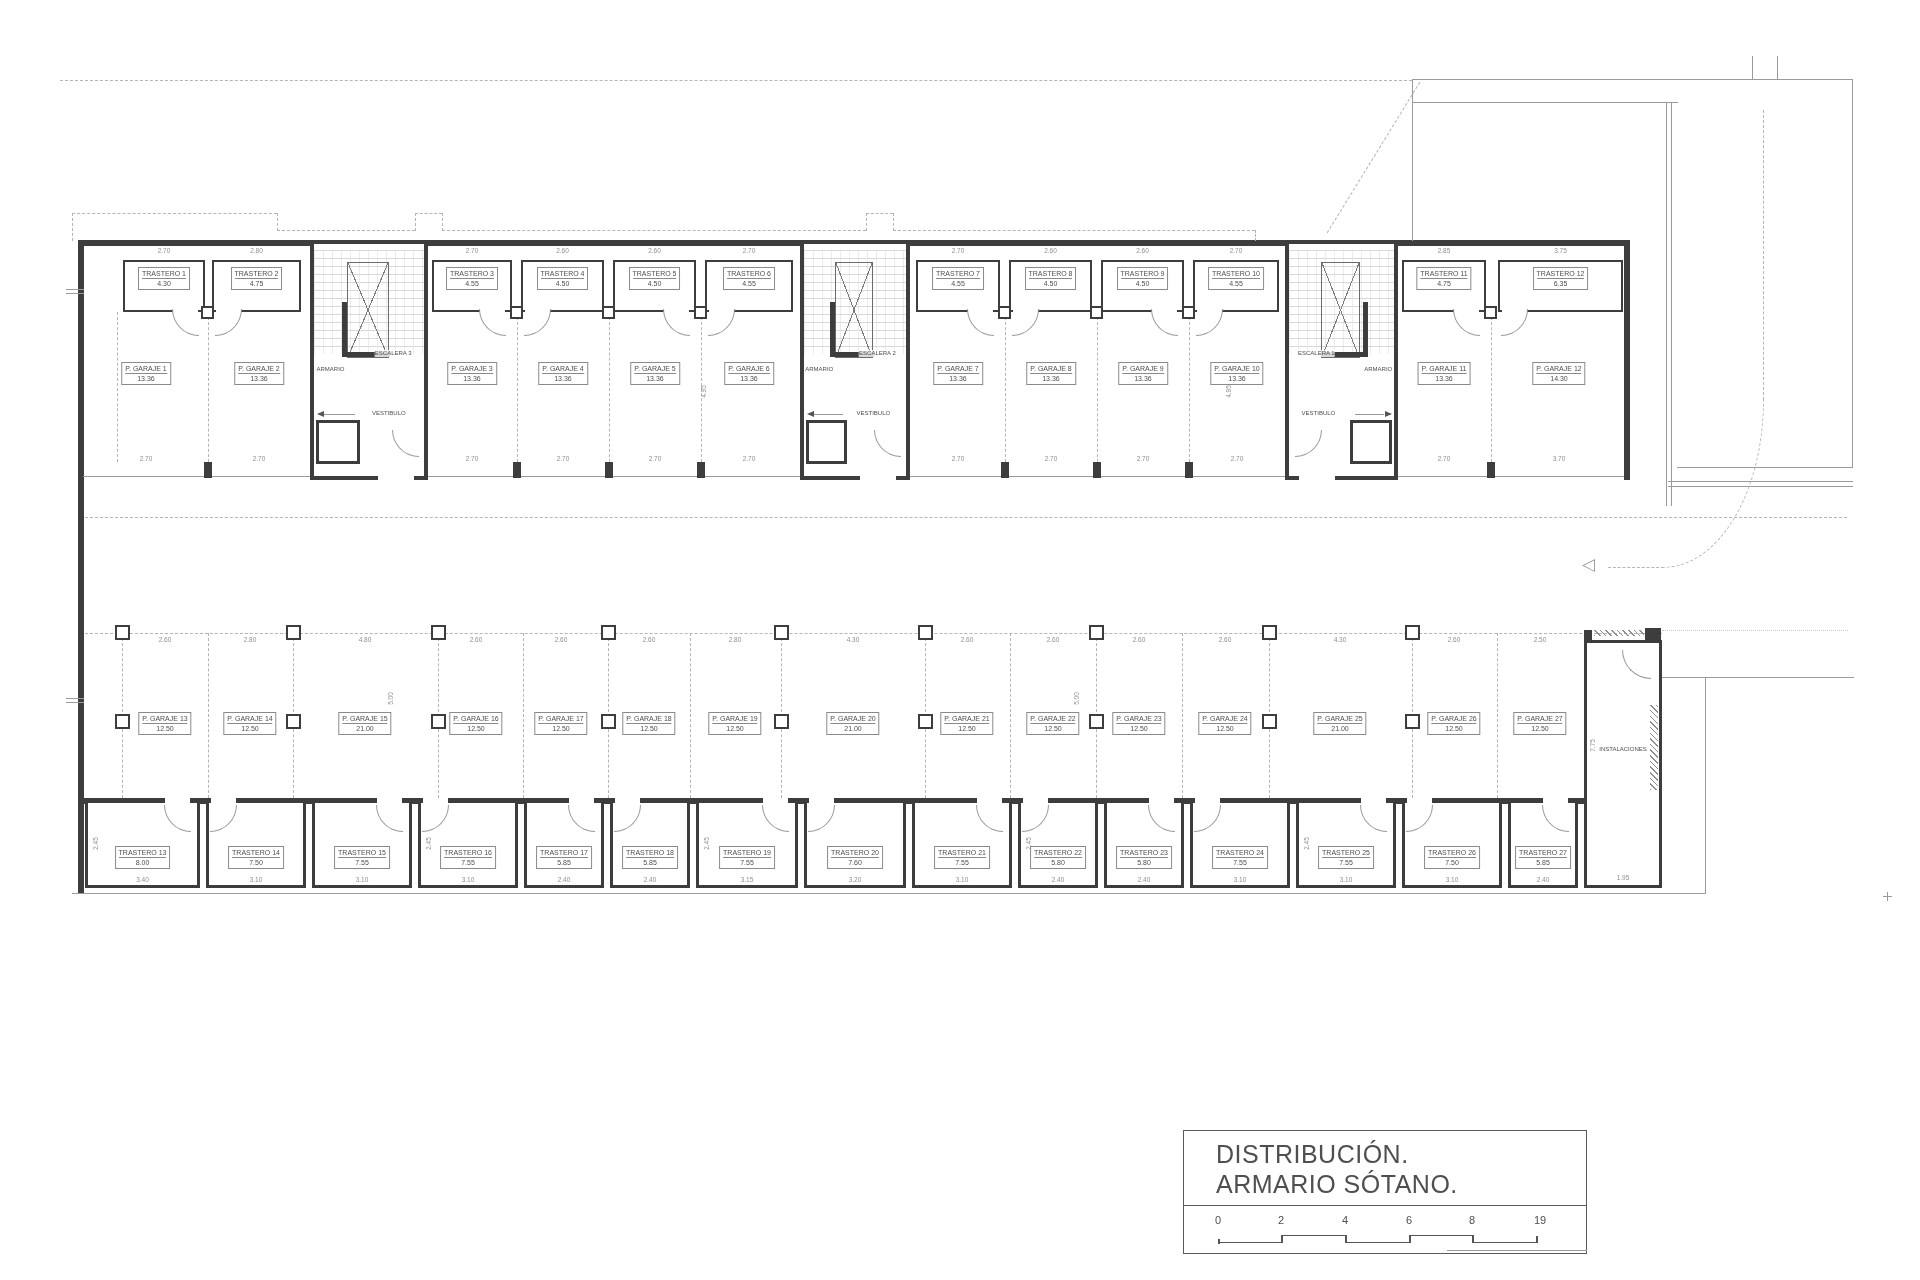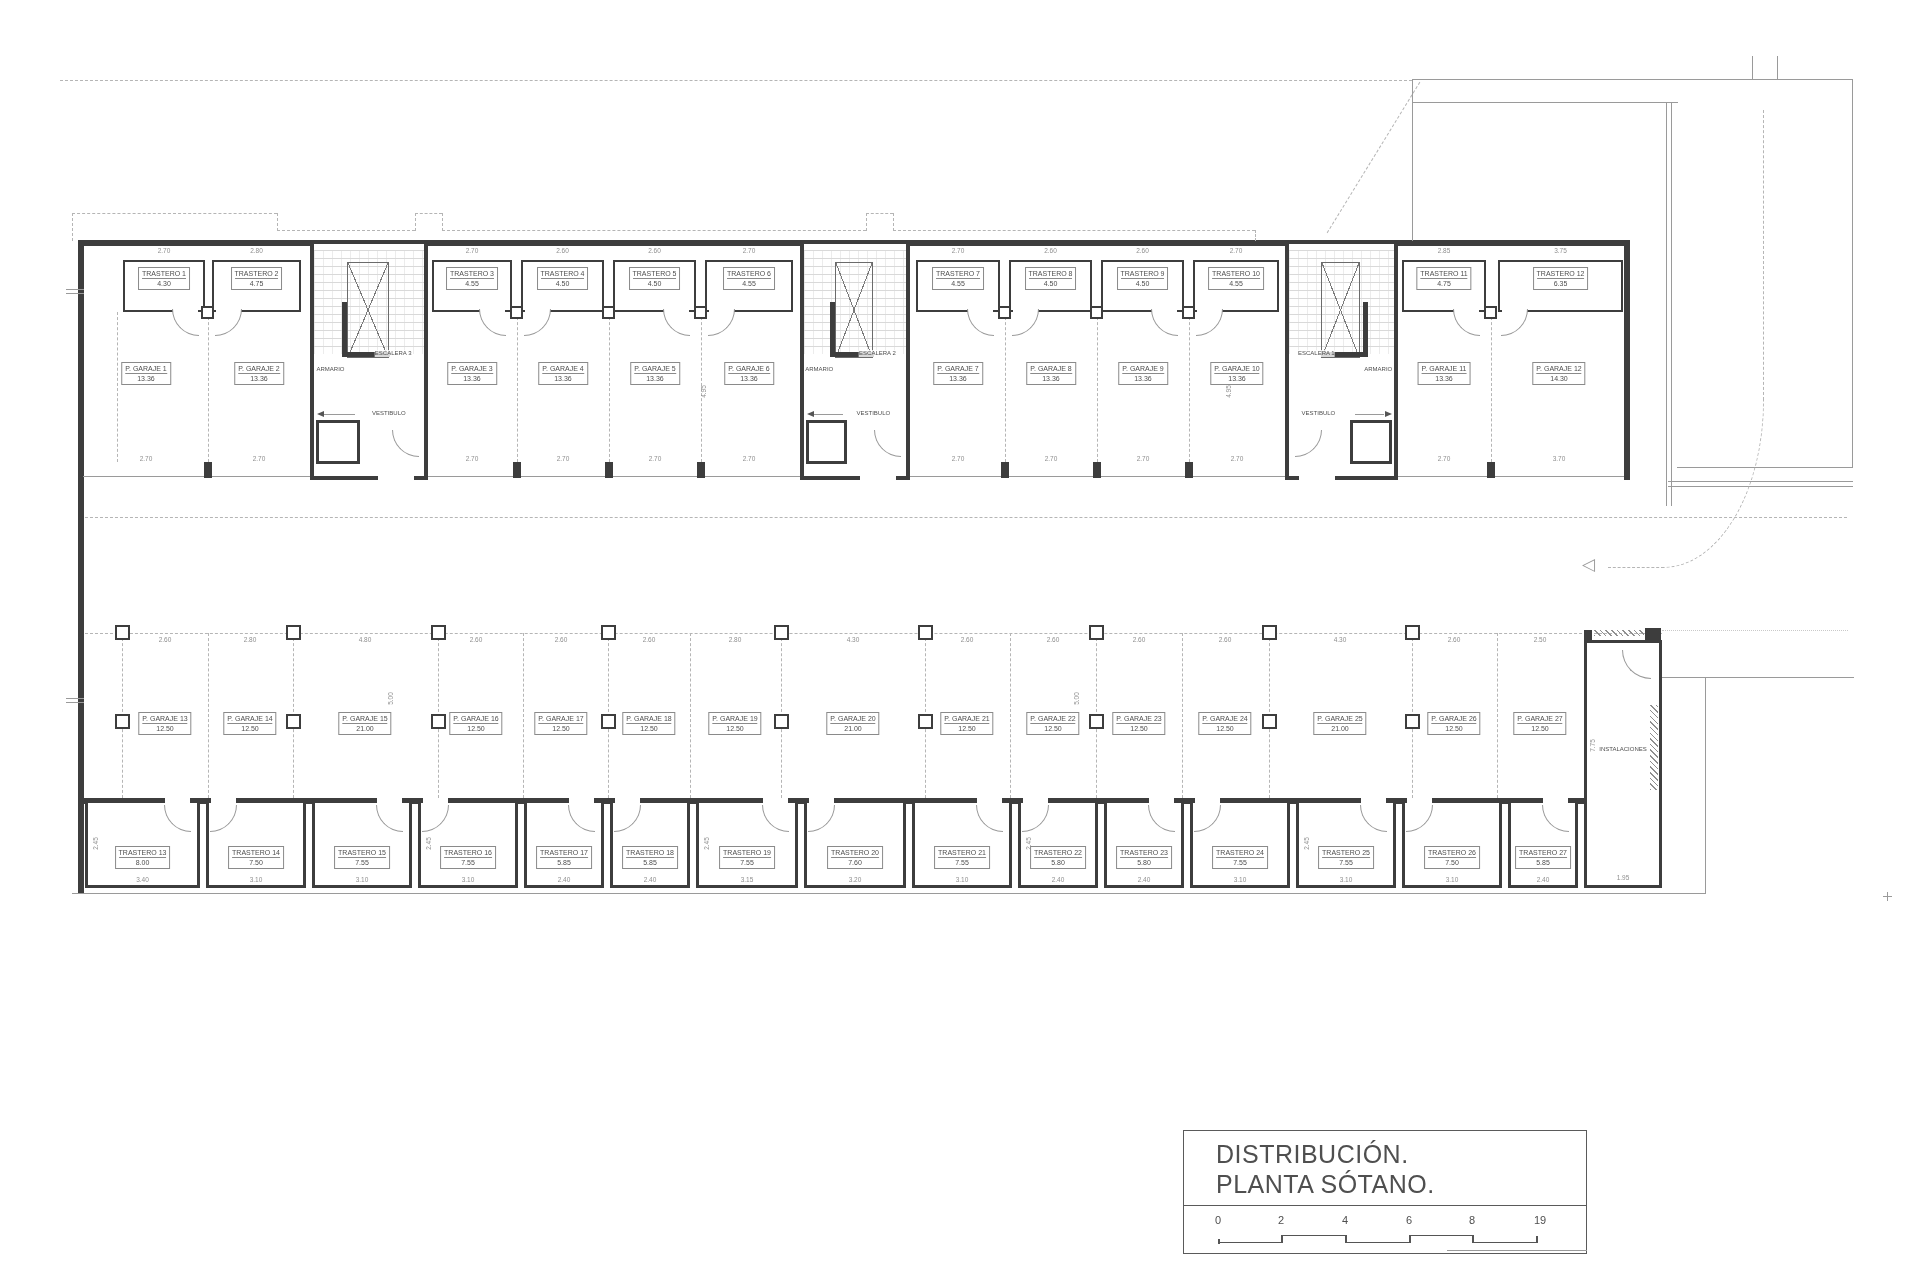--- a/index.html
+++ b/index.html
@@ -54,21 +54,21 @@
   .scaletick{position:absolute;width:1.5px;background:#555;}
 </style>
 </head>
 <body>
 
 <div id="plan">
 
   <div id="titleblock">
     <div class="divider"></div>
     <div class="titletext" style="top:8px;">DISTRIBUCIÓN.</div>
-    <div class="titletext" style="top:38px;">PLANTA SÓTANO.</div>
+    <div class="titletext" style="top:38px;">ARMARIO SÓTANO.</div>
   </div>
 <div class="wall" style="left: 78px; top: 240px; width: 1552px; height: 6px;"></div>
     <div class="wall" style="left: 78px; top: 240px; width: 6px; height: 653px;"></div>
     <div class="wall" style="left: 1624px; top: 240px; width: 6px; height: 240px;"></div>
     <div class="wall" style="left: 83px; top: 798px; width: 1501px; height: 6px;"></div>
     <div class="tline" style="left: 83px; top: 476px; width: 1541px; height: 1px;"></div>
     <div class="tline" style="left: 72px; top: 893px; width: 1634px; height: 1px;"></div>
     <div class="tline" style="left: 1705px; top: 677px; width: 1px; height: 217px;"></div>
     <div class="tline" style="left: 1660px; top: 677px; width: 194px; height: 1px;"></div>
     <div class="tline" style="left: 1412px; top: 79px; width: 441px; height: 1px;"></div>

